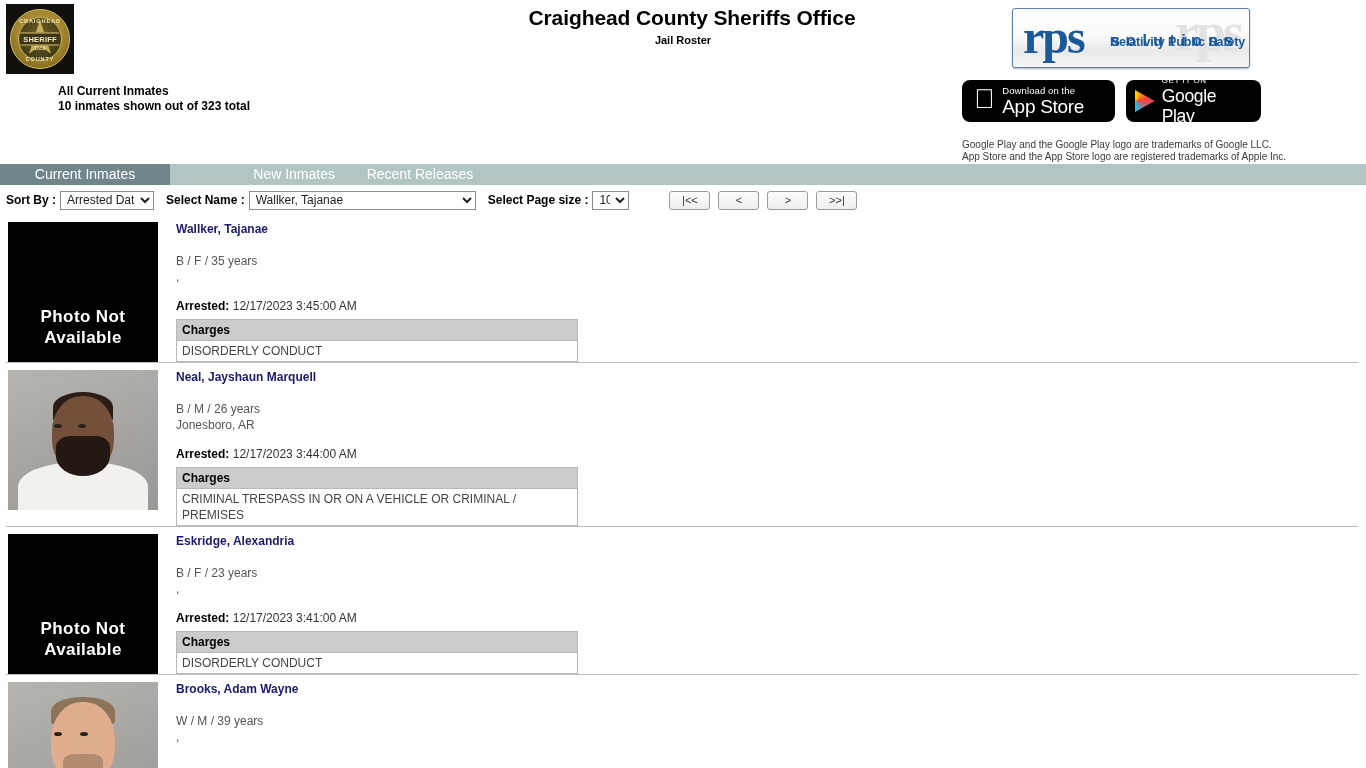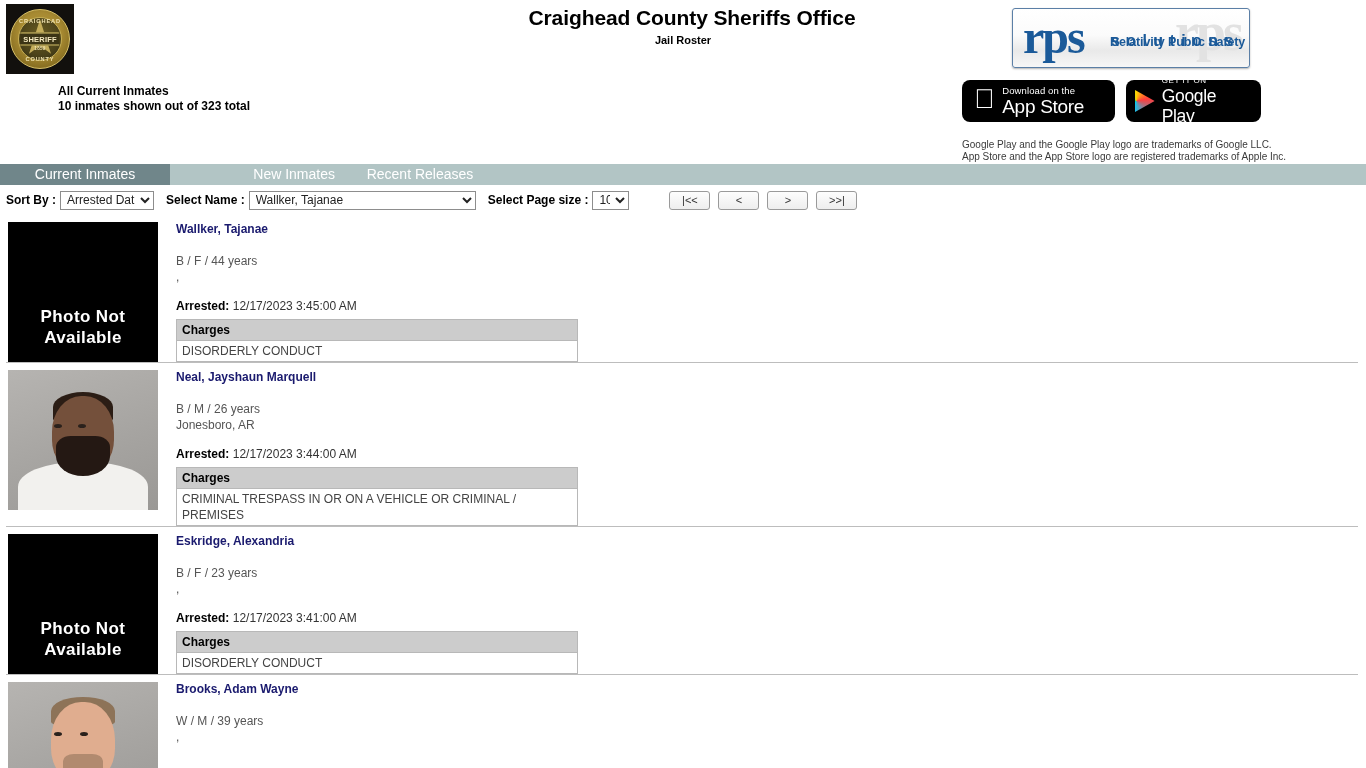--- a/index.html
+++ b/index.html
@@ -359,21 +359,21 @@
 </div>
 
 <div class="roster" id="roster-list">
     <div class="record">
     <div class="rec-body">
       <div class="photo">
          <div class="photo-na">Photo Not<br>Available</div>
        </div>
       <div class="details">
         <div class="inmate-name">Wallker, Tajanae</div>
-        <div class="demo">B / F / 44 years</div>
+        <div class="demo">B / F / 35 years</div>
         <div class="city">,</div>
         <div class="arrested"><b>Arrested:</b> <span>12/17/2023 3:45:00 AM</span></div>
         <table class="charges-table">
          <tbody>
               <tr>
            <th>Charges</th>
          </tr>
               <tr>
                 <td>DISORDERLY CONDUCT</td>
               </tr>

